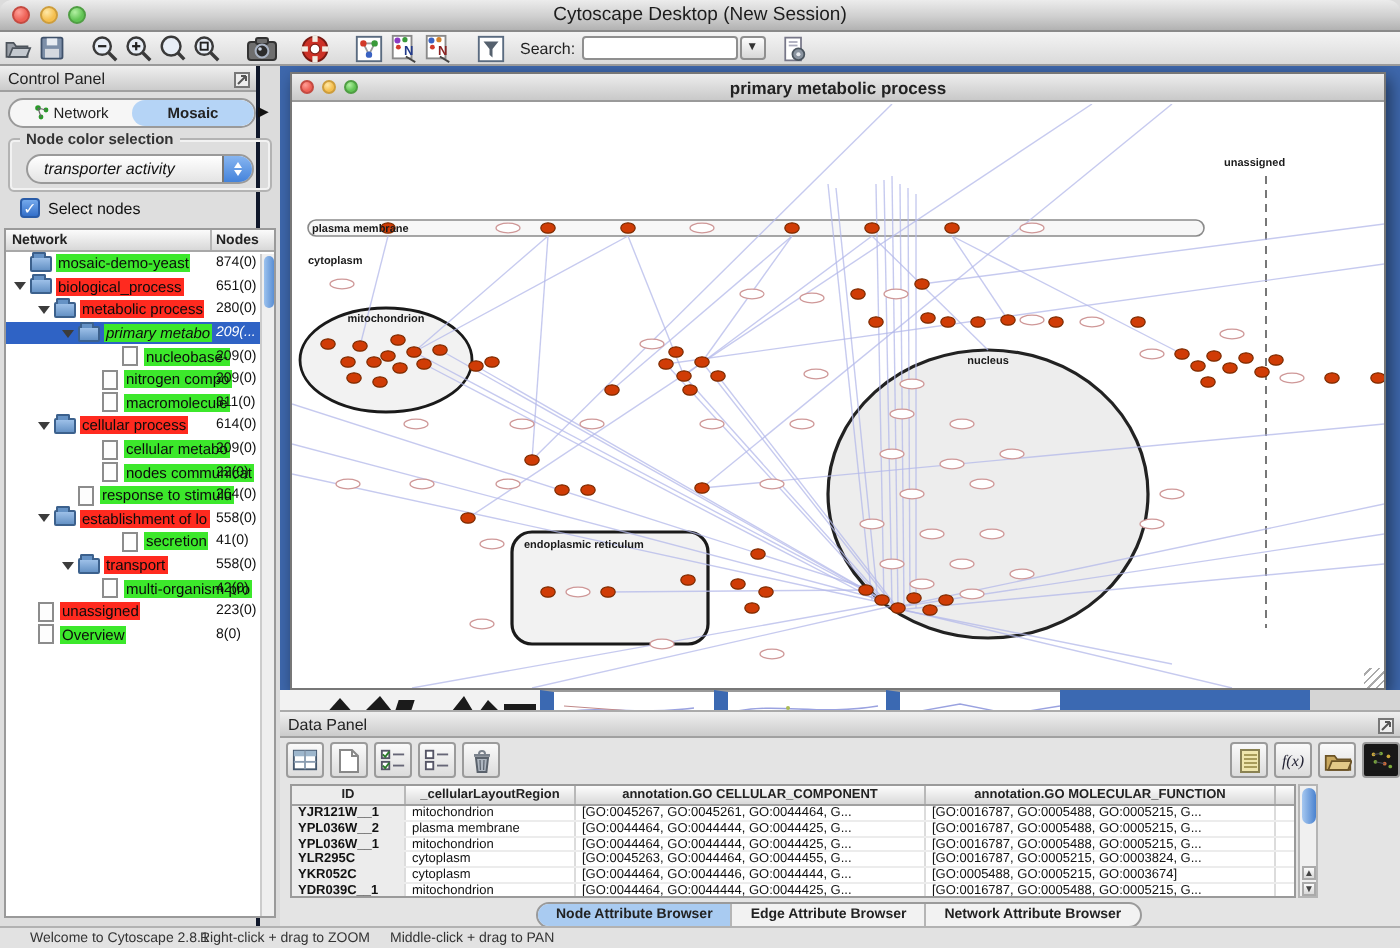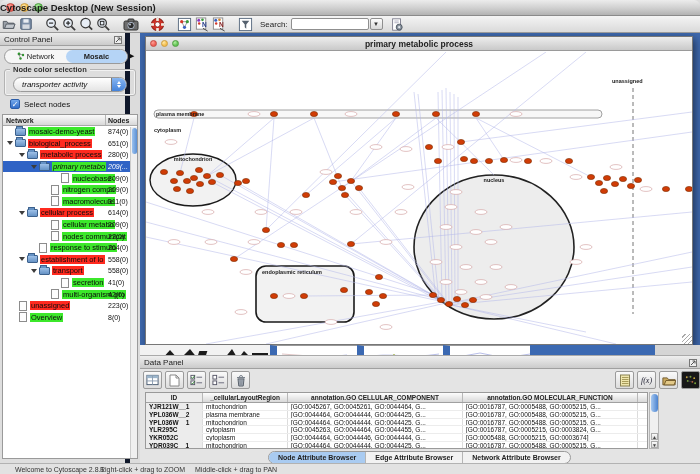--- a/index.html
+++ b/index.html
@@ -8,34 +8,34 @@
 
 
 .titlebar { position:absolute; left:0; top:0; width:700px; height:16px;
   background:linear-gradient(#ececec,#cfcfcf 55%,#b2b2b2); border-bottom:1px solid #8a8a8a;
   border-radius:6px 6px 0 0; display:flex; align-items:center; }
 .lights { display:flex; gap:5px; padding-left:6px; }
 .light { width:9px; height:9px; border-radius:50%; }
 .light.red { background:radial-gradient(circle at 35% 30%,#ff9f97,#ee6156 60%); border:1px solid #c44a41;}
 .light.yellow { background:radial-gradient(circle at 35% 30%,#ffe9a8,#f5bf4f 60%); border:1px solid #cd9d3c;}
 .light.green { background:radial-gradient(circle at 35% 30%,#b2f0a2,#61c454 60%); border:1px solid #4f9e43;}
-.titlebar .title { position:absolute; left:0; right:0; text-align:left; font-size:9.5px; font-weight:bold; color:#1c1c1c; }
+.titlebar .title { position:absolute; left:0; right:0; text-align:center; font-size:9.5px; font-weight:normal; color:#1c1c1c; }
 
 
 .toolbar { position:absolute; left:0; top:16px; width:700px; height:17px;
   background:linear-gradient(#f4f4f4,#dadada); border-bottom:1px solid #9a9a9a;
   display:flex; align-items:center; }
 .tb-icon { width:17px; height:16px; display:inline-flex; align-items:center; justify-content:center; }
 .tb-sep { width:10px; }
 .search-label { font-size:8px; color:#222; margin:0 3px 0 6px; }
 .search-input { width:78px; height:12px; font-size:8px; border:1px solid #8f8f8f; border-radius:2px; background:#fff; padding:0 3px; font-family:"Liberation Sans",sans-serif; }
 .search-drop { width:13px; height:12px; font-size:6px; border:1px solid #8f8f8f; background:linear-gradient(#fdfdfd,#d7d7d7); border-radius:2px; margin-left:1px; display:inline-flex; align-items:center; justify-content:center; color:#333; }
 
 
-.control-panel { position:absolute; left:0; top:33px; width:130px; height:430px; background:#dedede; border-right:5px solid #0f172a; }
+.control-panel { position:absolute; left:0; top:33px; width:130px; height:430px; background:#dedede; border-right:2px solid #0f172a; }
 .panel-head { position:relative; height:13px; background:linear-gradient(#efefef,#cbcbcb); border-bottom:1px solid #a0a0a0; font-size:8px; color:#222; line-height:13px; padding-left:4px; }
 .float-ic { position:absolute; right:3px; top:2px; }
 .cp-tabs { position:absolute; left:4px; top:16px; width:124px; height:15px; display:flex;
   border:1px solid #9a9a9a; border-radius:8px; background:#f6f6f6; overflow:hidden; font-size:7.5px; }
 .cp-tab { flex:1; display:flex; align-items:center; justify-content:center; gap:2px; color:#222; }
 .cp-tab.sel { background:#b5d4f6; font-weight:bold; border-radius:7px; }
 .cp-arrow { position:absolute; left:129px; top:19px; font-size:7px; color:#111; }
 .groupbox { position:absolute; left:4px; top:36px; width:132px; height:27px; border:1px solid #b3b3b3; border-radius:3px; box-shadow:inset 0 0 0 1px #f2f2f2; }
 .groupbox .gtitle { position:absolute; top:-5px; left:5px; background:#dedede; padding:0 3px; font-size:7.5px; font-weight:bold; color:#333; }
 .dropdown { position:absolute; left:8px; top:7px; width:114px; height:15px; border:1px solid #9a9a9a; border-radius:8px; background:linear-gradient(#ffffff,#e4e4e4); display:flex; align-items:center; overflow:hidden;font-style:italic; }
@@ -363,32 +363,32 @@
           <span class="cnt">264(0)</span>
         </div>
         <div class="trow">
           <span class="pad" style="width: 16px;"></span>
           <span class="tri"></span>
           <span class="t-folder"></span>
           <span class="chip red">establishment of lo</span>
           <span class="cnt">558(0)</span>
         </div>
         <div class="trow">
+          <span class="pad" style="width: 48px;"></span>
+          <span class="tri hidden"></span>
+          <span class="t-file"></span>
+          <span class="chip green">secretion</span>
+          <span class="cnt">41(0)</span>
+        </div>
+        <div class="trow">
           <span class="pad" style="width: 28px;"></span>
           <span class="tri"></span>
           <span class="t-folder"></span>
           <span class="chip red">transport</span>
           <span class="cnt">558(0)</span>
-        </div>
-        <div class="trow">
-          <span class="pad" style="width: 48px;"></span>
-          <span class="tri hidden"></span>
-          <span class="t-file"></span>
-          <span class="chip green">secretion</span>
-          <span class="cnt">41(0)</span>
         </div>
         <div class="trow">
           <span class="pad" style="width: 38px;"></span>
           <span class="tri hidden"></span>
           <span class="t-file"></span>
           <span class="chip green">multi-organism pro</span>
           <span class="cnt">42(0)</span>
         </div>
         <div class="trow">
           <span class="pad" style="width: 6px;"></span>

